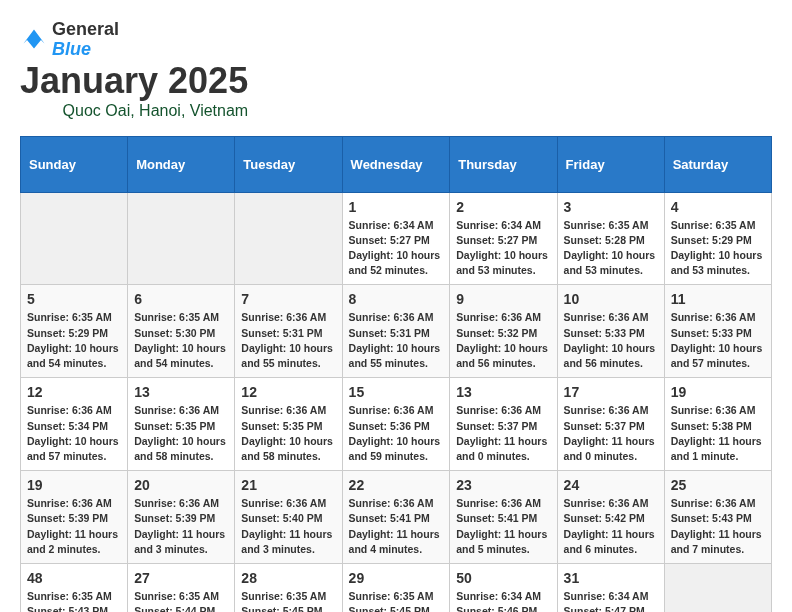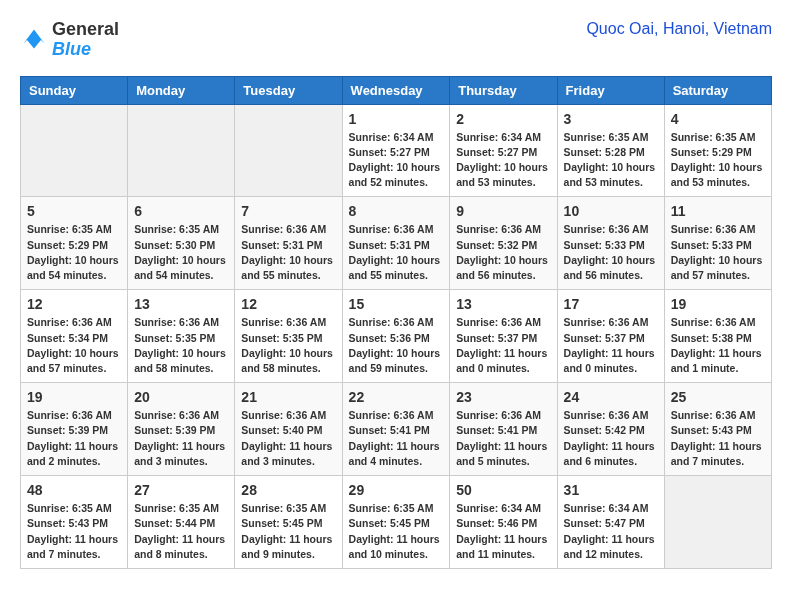--- a/index.html
+++ b/index.html
@@ -8,20 +8,21 @@
       background: #fff;
       width: 792px;
       min-height: 612px;
       padding: 20px;
     }
     .header {
       display: flex;
       justify-content: space-between;
       align-items: flex-start;
       margin-bottom: 16px;
+      flex-direction: column;
     }
     .logo {
       display: flex;
       align-items: center;
     }
     .logo-text {
       display: flex;
       flex-direction: column;
       font-size: 18px;
       font-weight: bold;
@@ -38,33 +39,33 @@
       text-align: right;
     }
     .title-block h1 {
       font-size: 36px;
       font-weight: bold;
       color: #333;
     }
     .title-block h2 {
       font-size: 16px;
       font-weight: normal;
-      color: #1d4ed8;
+      color: #14532d;
     }
     .calendar {
       width: 100%;
       border-collapse: collapse;
       border: 1px solid #ccc;
     }
     .calendar thead th {
       background-color: #2979C8;
       color: #fff;
       font-size: 13px;
       font-weight: bold;
-      padding: 6px 8px;
+      padding: 20px 8px;
       text-align: left;
       border: 1px solid #1a5fa8;
     }
     .calendar tbody td {
       vertical-align: top;
       padding: 6px 6px;
       border: 1px solid #ccc;
       font-size: 11px;
       color: #333;
       width: 108px;
@@ -98,20 +99,21 @@
   <div class="logo">
     <svg class="logo-icon" viewBox="0 0 40 40">
       <polygon points="20,5 35,25 30,20 20,32 10,20 5,25" fill="#2196F3"></polygon>
     </svg>
     <div class="logo-text">
       <span class="logo-general">General</span>
       <span class="logo-blue">Blue</span>
     </div>
   </div>
   <div class="title-block">
+    <h1>January 2025</h1>
     <h2>Quoc Oai, Hanoi, Vietnam</h2>
   </div>
 </div>
 
 <table class="calendar">
   <thead>
     <tr>
     <th>Sunday</th>
         <th>Monday</th>
         <th>Tuesday</th>

